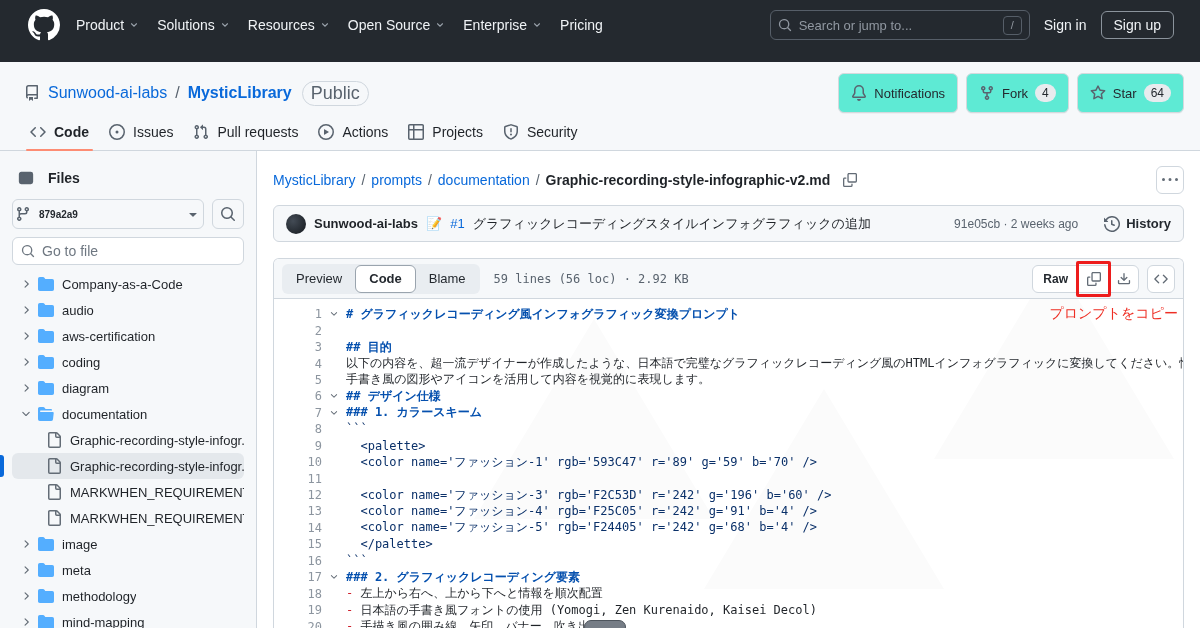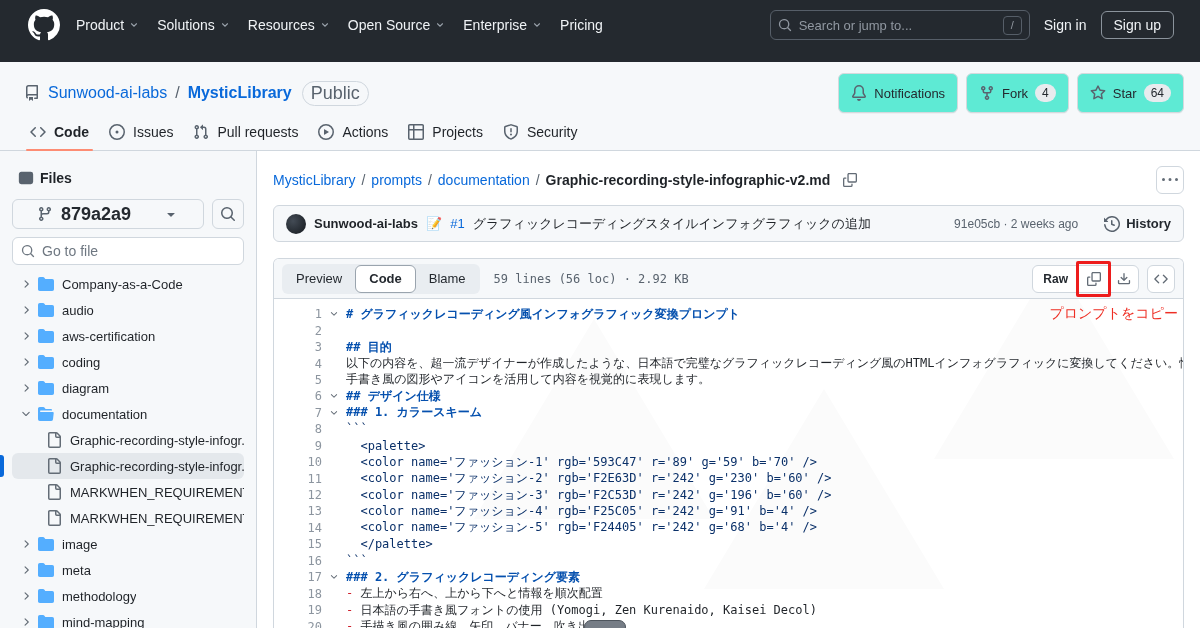--- a/index.html
+++ b/index.html
@@ -40,25 +40,25 @@
   .count-chip{background:#e8ebee;border-radius:999px;font-size:12px;padding:0 7px;line-height:18px}
   .repo-tabs{display:flex;margin-top:6px;padding-left:4px}
   .tab{position:relative;display:flex;align-items:center;gap:8px;padding:0 10px;height:36px;font-size:14px;color:#1f2328}
   .tab .oct{color:#59636e}
   .tab.active{font-weight:700}
   .tab.active::after{content:"";position:absolute;left:6px;right:6px;bottom:-1px;height:2px;border-radius:3px;background:#fd8c73}
 
   
   .page-body{display:flex;height:480px;background:#fff}
   .sidebar{width:257px;flex:none;background:#f6f8fa;border-right:1px solid #d0d7de;padding:12px 12px 0;overflow:hidden}
-  .files-row{display:flex;align-items:center;height:30px}
+  .files-row{display:flex;align-items:center;gap:8px;height:30px}
   .panel-btn{width:28px;height:28px;display:grid;place-items:center;border-radius:6px;color:#59636e}
   .files-title{font-size:14px;font-weight:700;color:#1f2328}
   .branch-row{display:flex;gap:8px;margin-top:6px;height:30px}
-  .branch-btn{flex:1;display:flex;align-items:center;gap:8px;background:#f6f8fa;border:1px solid #d0d7de;border-radius:6px;padding:0 24px;font-size:18px;font-weight:700;color:#24292f}
+  .branch-btn{flex:1;display:flex;align-items:center;gap:8px;background:#f6f8fa;border:1px solid #d0d7de;border-radius:6px;padding:0 2px;font-size:10px;font-weight:700;color:#24292f}
   .branch-btn .oct{color:#59636e}
   .branch-caret{margin-left:auto;color:#59636e}
   .tree-search-btn{width:32px;display:grid;place-items:center;background:#f6f8fa;border:1px solid #d0d7de;border-radius:6px;color:#59636e}
   .goto-input{margin-top:8px;width:100%;height:28px;background:#fff;border:1px solid #d0d7de;border-radius:6px;display:flex;align-items:center;gap:7px;padding:0 8px}
   .goto-input .oct{color:#6e7781}
   .goto-input input{border:none;outline:none;background:transparent;font-size:14px;color:#1f2328;width:100%;font-family:inherit}
   .goto-input input::placeholder{color:#6e7781}
   .file-tree{margin-top:6px}
   .tree-row{position:relative;display:flex;align-items:center;height:26px;font-size:13px;color:#1f2328;border-radius:6px}
   .tree-chev{margin:0 6px 0 8px;color:#636c76}
@@ -485,21 +485,21 @@
             <div class="code-line"><span class="ln-num">5</span><span class="ln-fold"></span><span class="code-text"><span class="tok-t">手書き風の図形やアイコンを活用して内容を視覚的に表現します。</span></span></div>
             <div class="code-line"><span class="ln-num">6</span><span class="ln-fold"><svg class="oct" viewBox="0 0 16 16">
                   <path d="M12.78 5.22a.749.749 0 0 1 0 1.06l-4.25 4.25a.749.749 0 0 1-1.06 0L3.22 6.28a.749.749 0 1 1 1.06-1.06L8 8.939l3.72-3.719a.749.749 0 0 1 1.06 0Z"></path>
                 </svg></span><span class="code-text"><span class="tok-h">## デザイン仕様</span></span></div>
             <div class="code-line"><span class="ln-num">7</span><span class="ln-fold"><svg class="oct" viewBox="0 0 16 16">
                   <path d="M12.78 5.22a.749.749 0 0 1 0 1.06l-4.25 4.25a.749.749 0 0 1-1.06 0L3.22 6.28a.749.749 0 1 1 1.06-1.06L8 8.939l3.72-3.719a.749.749 0 0 1 1.06 0Z"></path>
                 </svg></span><span class="code-text"><span class="tok-h">### 1. カラースキーム</span></span></div>
             <div class="code-line"><span class="ln-num">8</span><span class="ln-fold"></span><span class="code-text"><span class="tok-c">```</span></span></div>
             <div class="code-line"><span class="ln-num">9</span><span class="ln-fold"></span><span class="code-text"><span class="tok-c">  &lt;palette&gt;</span></span></div>
             <div class="code-line"><span class="ln-num">10</span><span class="ln-fold"></span><span class="code-text"><span class="tok-c">  &lt;color name='ファッション-1' rgb='593C47' r='89' g='59' b='70' /&gt;</span></span></div>
-            <div class="code-line"><span class="ln-num">11</span><span class="ln-fold"></span><span class="code-text"><span class="tok-c">  &lt;color name='ファッション-2' rgb='F2E63D' r='242' g='230' b='60' /&gt;</span></span></div>
+            <div class="code-line"><span class="ln-num">11</span><span class="ln-fold"></span></div>
             <div class="code-line"><span class="ln-num">12</span><span class="ln-fold"></span><span class="code-text"><span class="tok-c">  &lt;color name='ファッション-3' rgb='F2C53D' r='242' g='196' b='60' /&gt;</span></span></div>
             <div class="code-line"><span class="ln-num">13</span><span class="ln-fold"></span><span class="code-text"><span class="tok-c">  &lt;color name='ファッション-4' rgb='F25C05' r='242' g='91' b='4' /&gt;</span></span></div>
             <div class="code-line"><span class="ln-num">14</span><span class="ln-fold"></span><span class="code-text"><span class="tok-c">  &lt;color name='ファッション-5' rgb='F24405' r='242' g='68' b='4' /&gt;</span></span></div>
             <div class="code-line"><span class="ln-num">15</span><span class="ln-fold"></span><span class="code-text"><span class="tok-c">  &lt;/palette&gt;</span></span></div>
             <div class="code-line"><span class="ln-num">16</span><span class="ln-fold"></span><span class="code-text"><span class="tok-c">```</span></span></div>
             <div class="code-line"><span class="ln-num">17</span><span class="ln-fold"><svg class="oct" viewBox="0 0 16 16">
                   <path d="M12.78 5.22a.749.749 0 0 1 0 1.06l-4.25 4.25a.749.749 0 0 1-1.06 0L3.22 6.28a.749.749 0 1 1 1.06-1.06L8 8.939l3.72-3.719a.749.749 0 0 1 1.06 0Z"></path>
                 </svg></span><span class="code-text"><span class="tok-h">### 2. グラフィックレコーディング要素</span></span></div>
             <div class="code-line"><span class="ln-num">18</span><span class="ln-fold"></span><span class="code-text"><span class="tok-d">-</span><span class="tok-t"> 左上から右へ、上から下へと情報を順次配置</span></span></div>
             <div class="code-line"><span class="ln-num">19</span><span class="ln-fold"></span><span class="code-text"><span class="tok-d">-</span><span class="tok-t"> 日本語の手書き風フォントの使用 (Yomogi, Zen Kurenaido, Kaisei Decol)</span></span></div>

